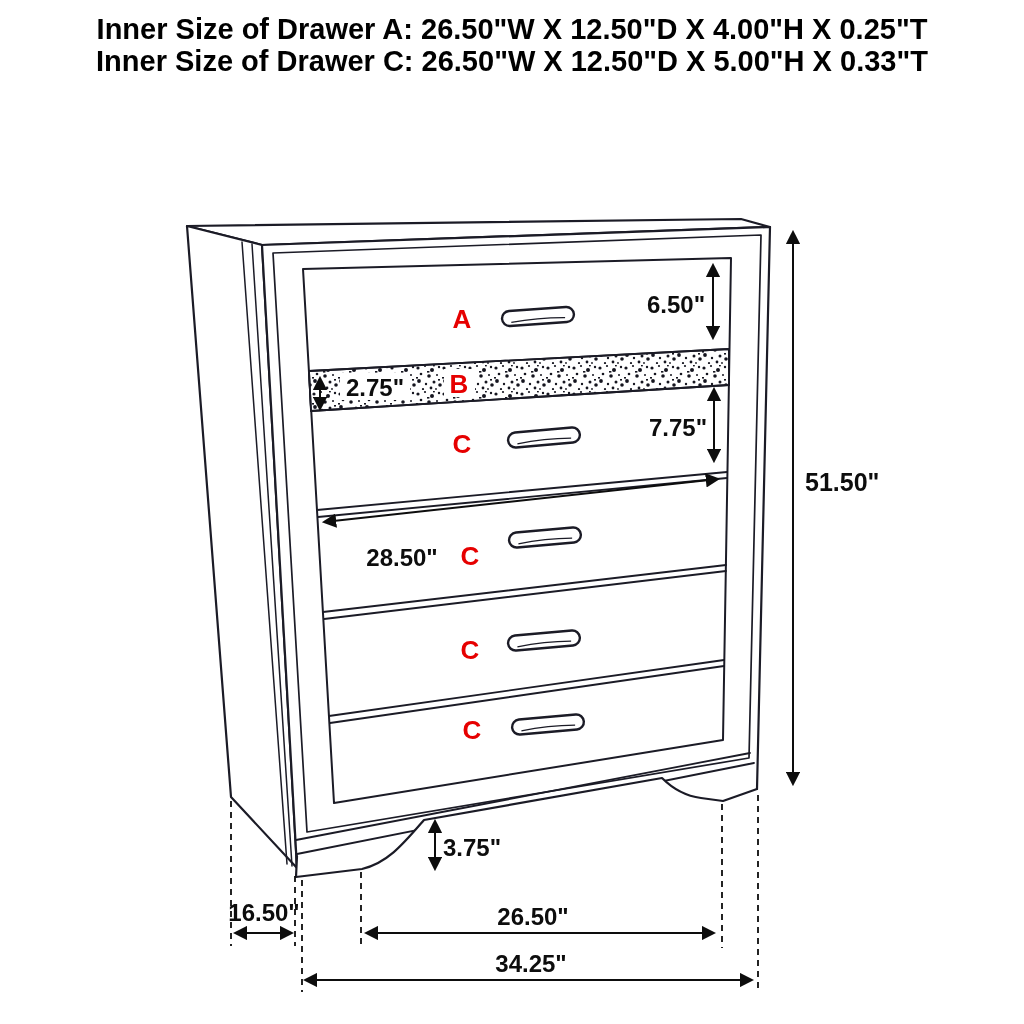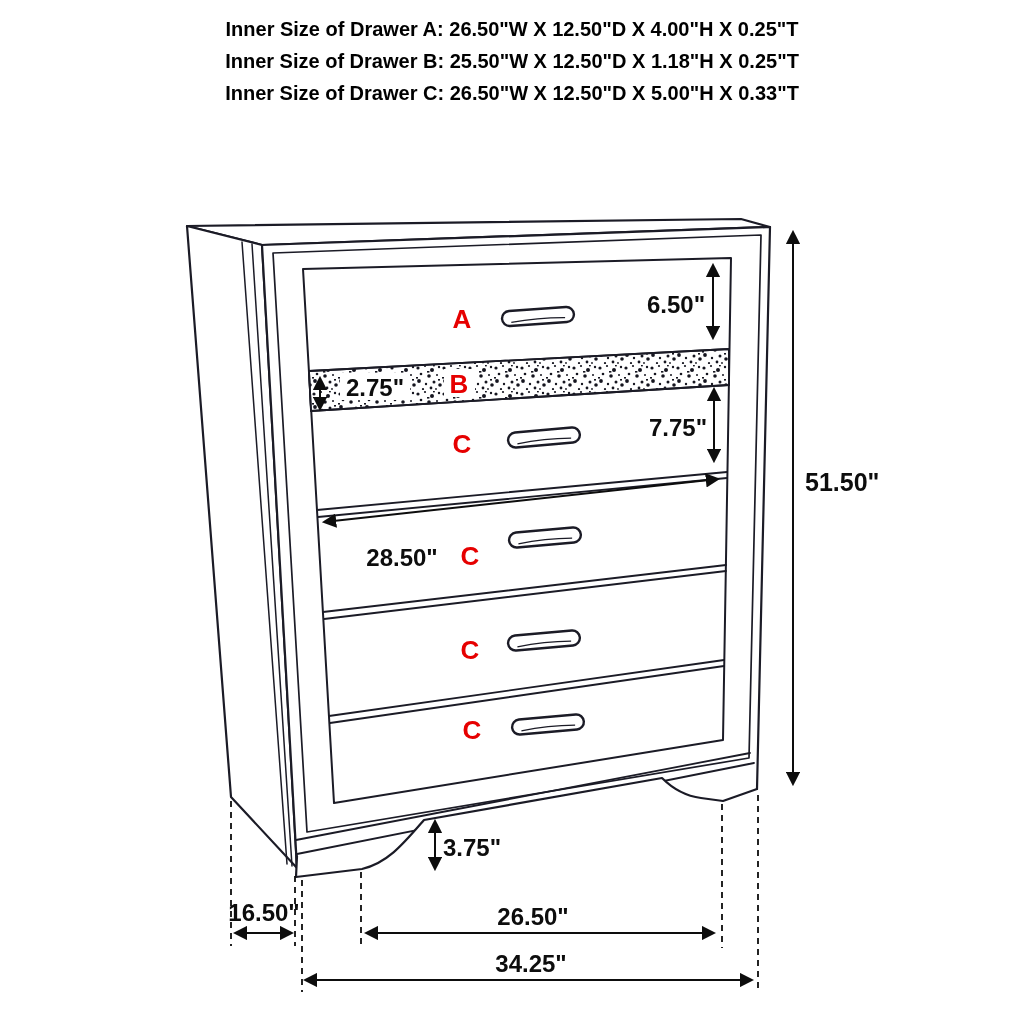--- a/index.html
+++ b/index.html
@@ -1,32 +1,31 @@
 <!DOCTYPE html>
 <html><head>
 <meta charset="utf-8">
 <style>
   html,body{margin:0;padding:0;background:#ffffff;}
   .page{position:relative;width:1024px;height:1024px;background:#ffffff;overflow:hidden;
         font-family:"Liberation Sans", sans-serif;}
   .spec-header{position:absolute;top:13px;left:0;width:1024px;text-align:center;
-               font-weight:bold;font-size:20px;line-height:32px;color:#000;letter-spacing:0px;}
+               font-weight:bold;font-size:29px;line-height:32px;color:#000;letter-spacing:0px;}
   .spec-header div{white-space:nowrap;}
   svg text{font-family:"Liberation Sans", sans-serif;font-weight:bold;}
   .dimtext{font-size:24px;fill:#0d0d0d;}
   .dimtext-big{font-size:25px;fill:#0d0d0d;}
 </style>
 </head>
 <body>
 
 <div class="page">
 
   <div class="spec-header">
     <div>Inner Size of Drawer A: 26.50"W X 12.50"D X 4.00"H X 0.25"T</div>
-    <div>Inner Size of Drawer B: 25.50"W X 12.50"D X 1.18"H X 0.25"T</div>
     <div>Inner Size of Drawer C: 26.50"W X 12.50"D X 5.00"H X 0.33"T</div>
   </div>
 
   <svg width="1024" height="1024" viewBox="0 0 1024 1024" style="position:absolute;left:0;top:0;">
     <defs>
       <marker id="ah" viewBox="0 0 10 10" refX="8.5" refY="5" markerWidth="7.2" markerHeight="7.2" orient="auto-start-reverse">
         <path d="M0,0 L10,5 L0,10 z" fill="#0d0d0d"></path>
       </marker>
       <pattern id="speckle" width="26" height="26" patternUnits="userSpaceOnUse">
         <circle cx="2" cy="4" r="1.6" fill="#15151f"></circle>

